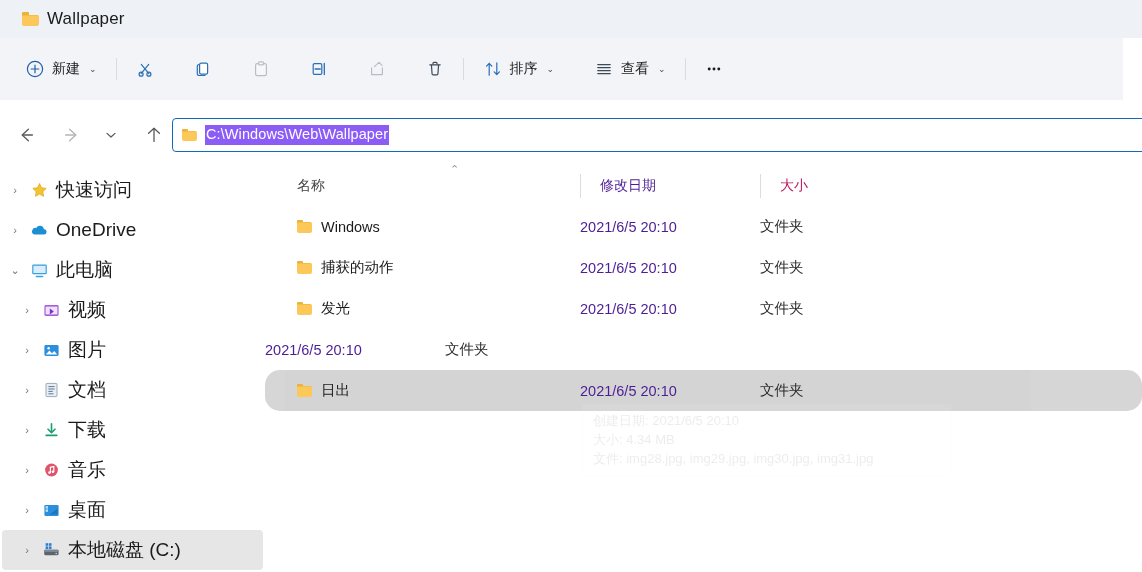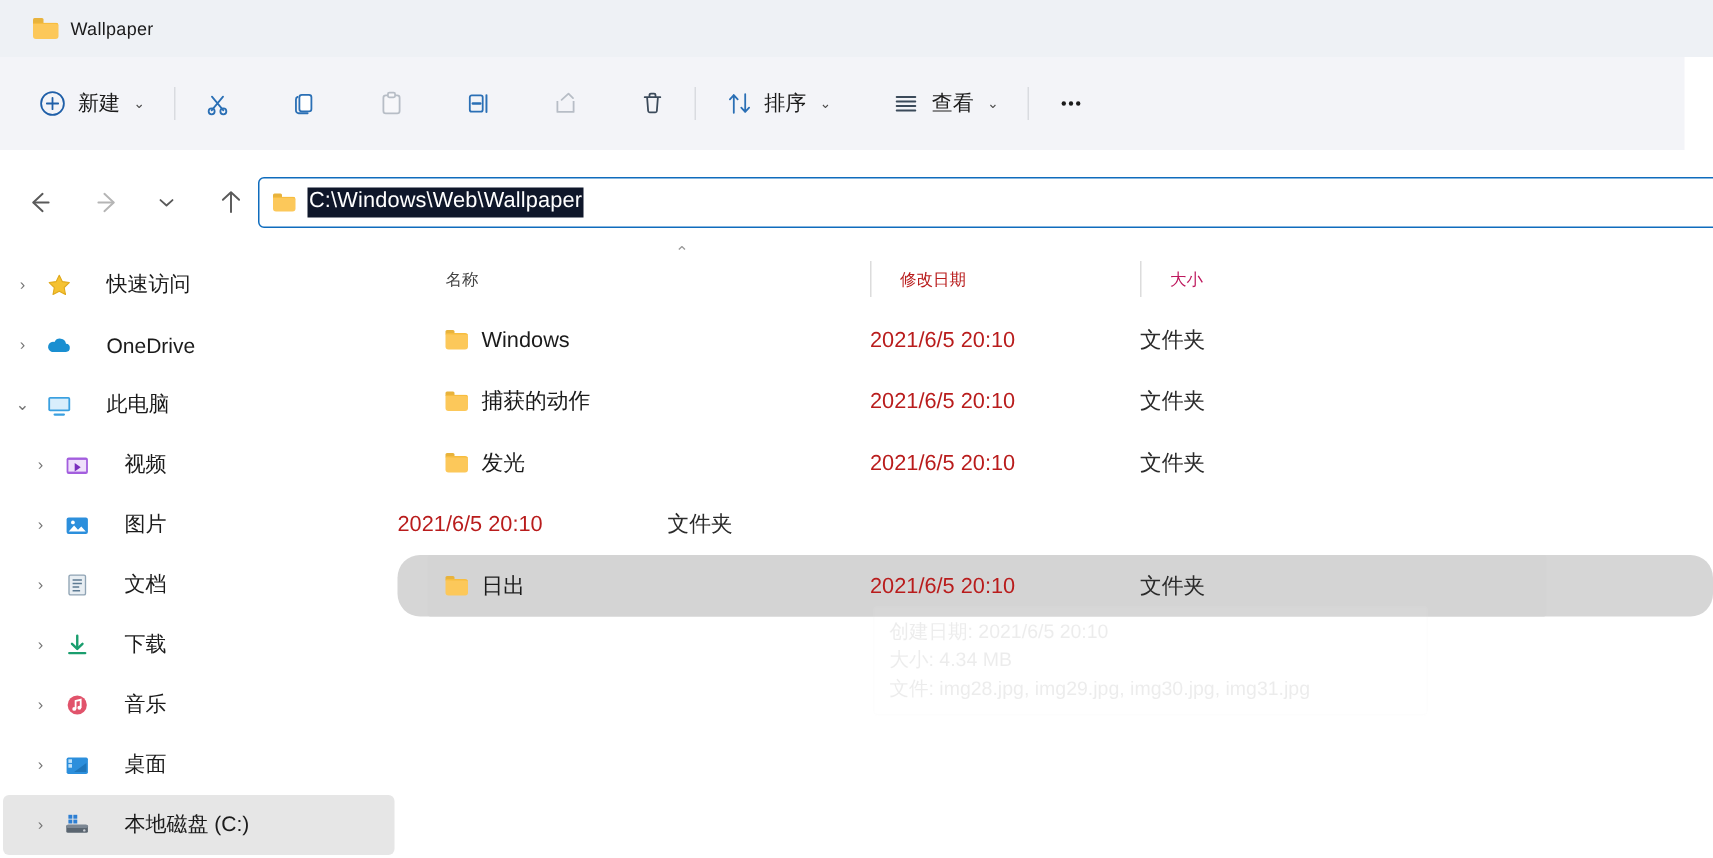--- a/index.html
+++ b/index.html
@@ -14,21 +14,21 @@
   
   .titlebar {
     position:absolute; left:0; top:0; width:1142px; height:38px;
     background:#eef1f5;
   }
   .tab {
     position:absolute; left:10px; top:2px; height:34px;
     display:flex; align-items:center; gap:8px; padding:0 12px;
     border-radius:7px 7px 0 0;
   }
-  .tab-title { font-size:12px; color:#1b1b1b; letter-spacing:.2px; }
+  .tab-title { font-size:17px; color:#1b1b1b; letter-spacing:.2px; }
 
   
   .folder { position:relative; width:17px; height:14px; flex:0 0 auto; }
   .folder .tab-f {
     position:absolute; left:0; top:0; width:7px; height:3.5px;
     background:#e8b33c; border-radius:1px 1px 0 0;
   }
   .folder .body-f {
     position:absolute; left:0; top:2.5px; width:17px; height:11.5px;
     background:#fcc85a; border-radius:1px 2px 2px 2px;
@@ -66,69 +66,69 @@
     border-radius:5px; color:#5a5a5a; flex:0 0 auto;
   }
   .navbtn.small { width:26px; }
   .navbtn.disabled { color:#b9b9b9; }
   .addrbox {
     position:absolute; left:172px; top:118px; width:978px; height:34px;
     border:1px solid #0f6cbd; background:#ffffff; border-radius:4px;
     display:flex; align-items:center; padding-left:9px; gap:8px;
   }
   .addrtext {
-    font-size:14.5px; color:#ffffff; background:#0f172a;
+    font-size:14.5px; color:#ffffff; background:#8b5cf6;
     padding:1px 1px 2px 1px; letter-spacing:.1px; line-height:17px;
   }
 
   
   .sidebar {
     position:absolute; left:0; top:170px; width:265px; height:402px;
     background:#ffffff; overflow:hidden;
   }
   .sitem {
     position:relative; height:40px; display:flex; align-items:center;
     border-radius:4px; margin:0 2px;
   }
   .sitem.sel { background:#e6e6e6; }
   .sitem .twisty {
     width:26px; flex:0 0 auto; text-align:center;
     font-size:11px; color:#767676; line-height:1;
   }
   .sitem.l2 .twisty { margin-left:12px; }
   .sicon { width:22px; flex:0 0 auto; display:flex; align-items:center; justify-content:center; }
-  .slabel { font-size:14px; color:#1b1b1b; margin-left:21px; white-space:nowrap; }
+  .slabel { font-size:19px; color:#1b1b1b; margin-left:6px; white-space:nowrap; }
 
   
   .filepane {
     position:absolute; left:265px; top:170px; width:877px; height:402px;
     background:#ffffff;
   }
   .headrow {
     position:absolute; left:0; top:0; width:877px; height:32px;
-    display:flex; align-items:center; color:#444; font-size:11px;
+    display:flex; align-items:center; color:#444; font-size:14px;
   }
   .hcell { position:relative; height:32px; display:flex; align-items:center; padding-left:20px; }
   .hcell + .hcell::before {
     content:""; position:absolute; left:0; top:4px; width:1px; height:24px; background:#dcdcdc;
   }
   .sortmark {
     position:absolute; left:450px; top:164px; font-size:11px; color:#9a9a9a; line-height:1;
   }
   .rows { position:absolute; left:0; top:36px; width:877px; }
   .row {
     position:relative; height:41px; display:flex; align-items:center;
     font-size:14.5px; color:#1b1b1b;
   }
   .row.sel { background:#d6d6d6;border-radius:15px; }
   .rhl { position:absolute; left:20px; top:0; width:746px; height:41px; border-radius:2px; }
   .row.sel .rhl { background:#d4d4d4; }
   .cell { position:relative; z-index:2; display:flex; align-items:center; }
   .c-name { width:315px; padding-left:32px; gap:9px; }
-  .c-date { width:180px; color:#b91c1c; }
+  .c-date { width:180px; color:#4c1d95; }
   .c-type { width:150px; color:#2b2b2b; }
   .c-size { width:100px; color:#be185d; }
 
   
   .tooltip {
     position:absolute; left:582px; top:404px; width:370px;
     background:#ffffff; border:1px solid #f2f2f2; border-radius:3px;
     padding:6px 10px 8px 10px; opacity:.075;
     font-size:13px; color:#111; line-height:19px; pointer-events:none;
   }

